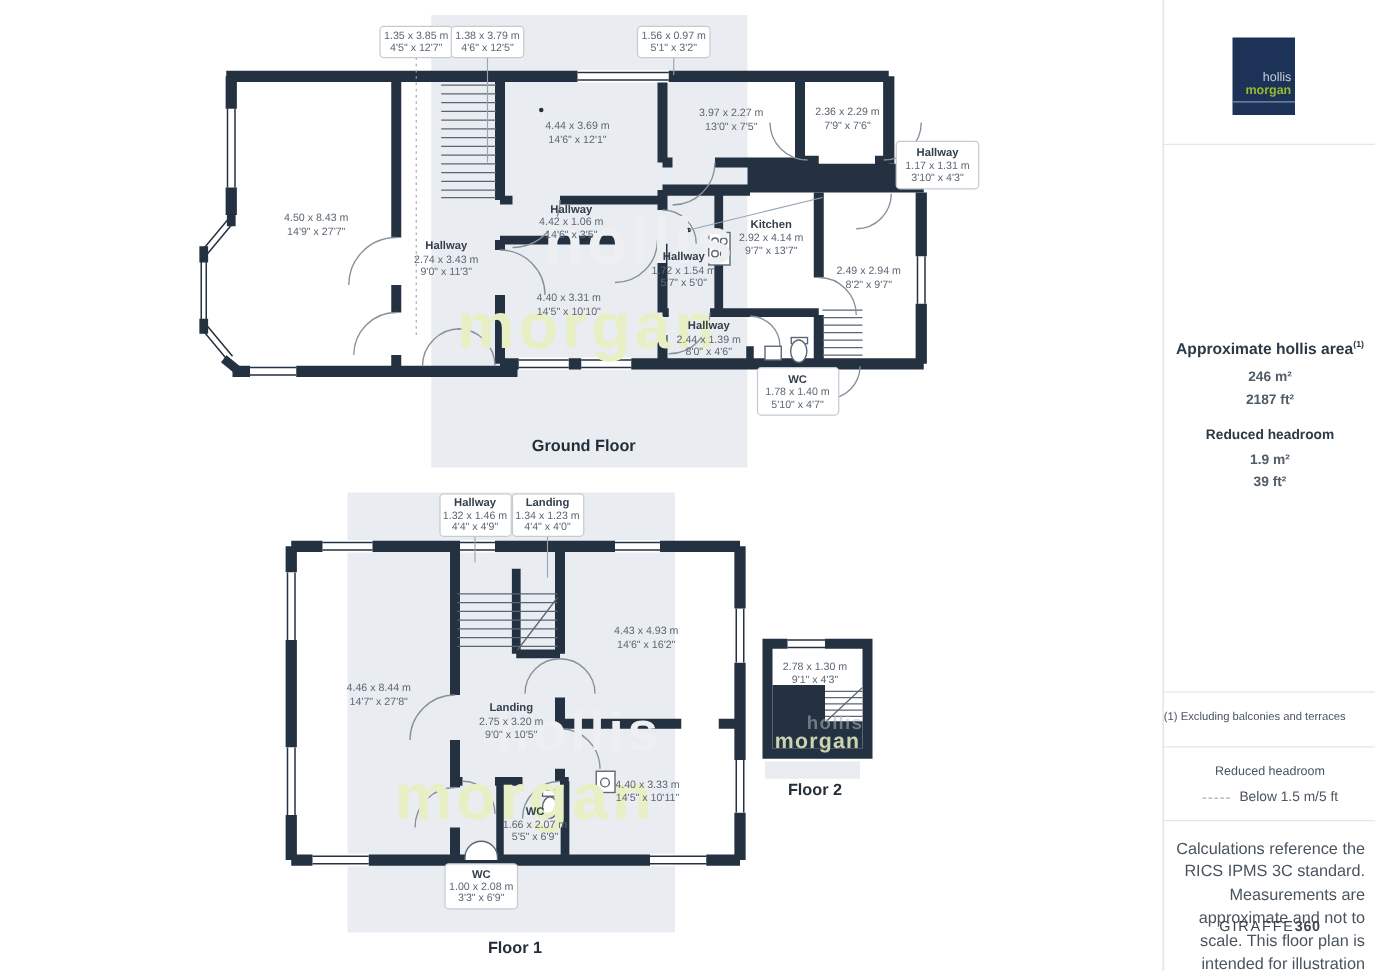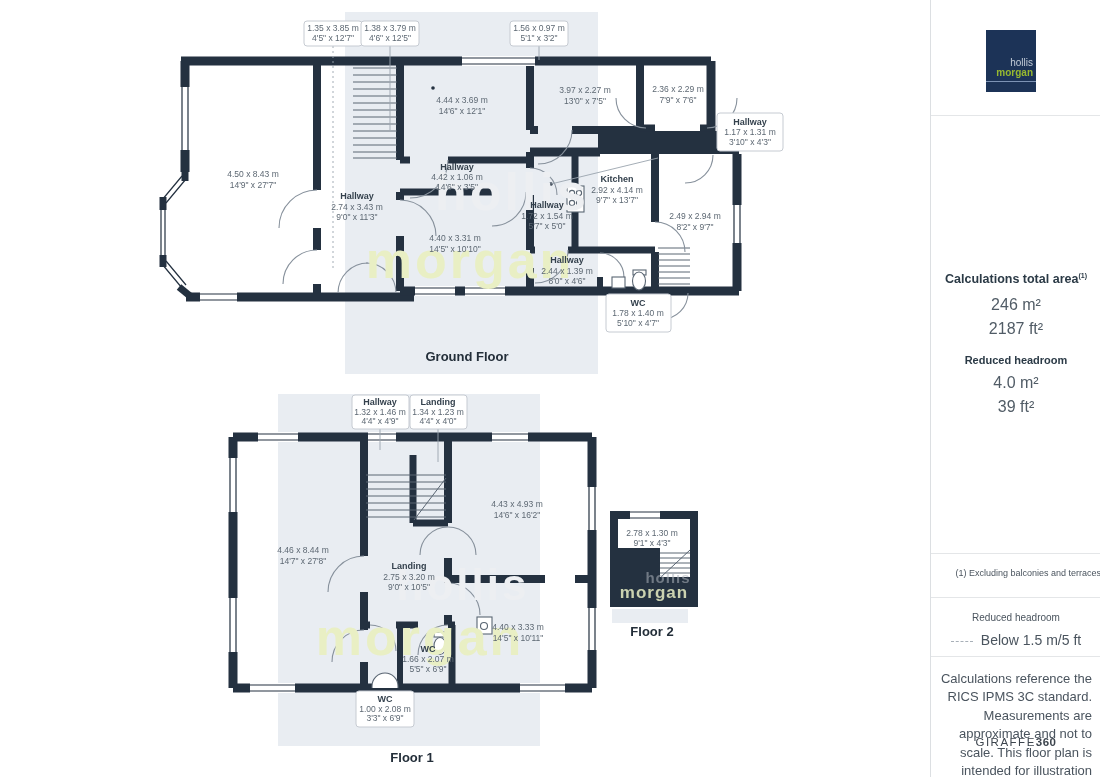--- a/index.html
+++ b/index.html
@@ -32,26 +32,26 @@
   .sidebar{position:absolute;left:930px;top:0;width:170px;height:777px;border-left:1px solid #dcdfe2;background:#fff;}
   .s-div{position:absolute;left:0;width:100%;border-top:1px solid #e4e6e8;}
   .logo{position:absolute;left:55px;top:30px;width:50px;height:62px;background:#1c3357;}
   .logo-text{position:absolute;right:3px;bottom:14px;text-align:right;line-height:10px;}
   .logo-hollis{display:block;font-size:10px;color:#c3cdd8;}
   .logo-morgan{display:block;font-size:10px;font-weight:700;color:#97b92f;}
   .logo-rule{position:absolute;left:0;bottom:10px;width:100%;height:1px;background:#7d93b5;}
   .area-block{position:absolute;left:0;top:272px;width:100%;text-align:center;color:#515c66;}
   .s-title{font-size:12.5px;font-weight:700;color:#2b3a46;margin-bottom:10px;}
   .s-title .sup{font-size:7px;vertical-align:super;}
-  .s-val{font-size:16px;margin:6px 0;}
+  .s-val{font-size:11px;margin:6px 0;font-weight:bold;}
   .s-sub{font-size:11px;font-weight:700;color:#2b3a46;margin-top:16px;margin-bottom:8px;}
-  .note-block{position:absolute;left:0;top:568px;width:100%;text-align:right;font-size:9px;color:#4a545e;}
+  .note-block{position:absolute;left:0;top:568px;width:100%;text-align:left;font-size:9px;color:#4a545e;}
   .legend-block{position:absolute;left:0;top:612px;width:100%;text-align:center;color:#4a545e;}
   .legend-title{font-size:10px;margin-bottom:9px;}
-  .legend-row{font-size:14px;}
+  .legend-row{font-size:11px;}
   .dash{display:inline-block;width:22px;border-top:1px dashed #a8b0b8;vertical-align:middle;margin-right:8px;}
   .disc-block{position:absolute;left:9px;top:670px;width:152px;text-align:right;font-size:13px;line-height:1.42;color:#4a545e;}
   .brand{position:absolute;left:0;top:736px;width:100%;text-align:center;font-size:11.5px;color:#3d454e;letter-spacing:1.5px;}
   .brand b{letter-spacing:0.5px;}
 </style>
 </head>
 <body>
 
 <div id="canvas">
 
@@ -336,25 +336,25 @@
   <div class="logo">
     <div class="logo-text">
       <span class="logo-hollis">hollis</span>
       <span class="logo-morgan">morgan</span>
     </div>
     <div class="logo-rule"></div>
   </div>
   <div class="s-div" style="top:115px"></div>
 
   <div class="area-block">
-    <div class="s-title"><span>Calculations total area</span><span class="sup">(1)</span></div>
+    <div class="s-title"><span>Approximate hollis area</span><span class="sup">(1)</span></div>
     <div class="s-val">246 m²</div>
     <div class="s-val">2187 ft²</div>
     <div class="s-sub">Reduced headroom</div>
-    <div class="s-val">4.0 m²</div>
+    <div class="s-val">1.9 m²</div>
     <div class="s-val">39 ft²</div>
   </div>
 
   <div class="s-div" style="top:553px"></div>
   <div class="note-block">(1) Excluding balconies and terraces</div>
 
   <div class="s-div" style="top:597px"></div>
   <div class="legend-block">
     <div class="legend-title">Reduced headroom</div>
     <div class="legend-row"><span class="dash"></span><span>Below 1.5 m/5 ft</span></div>

